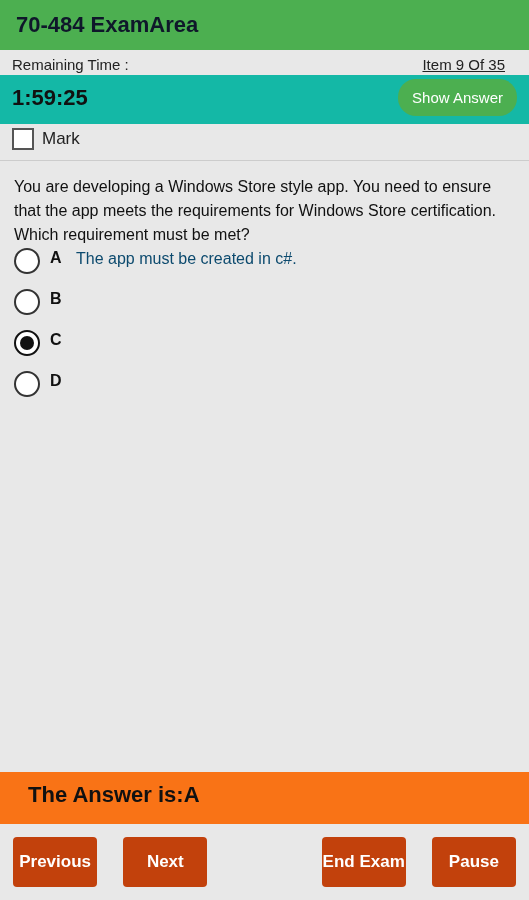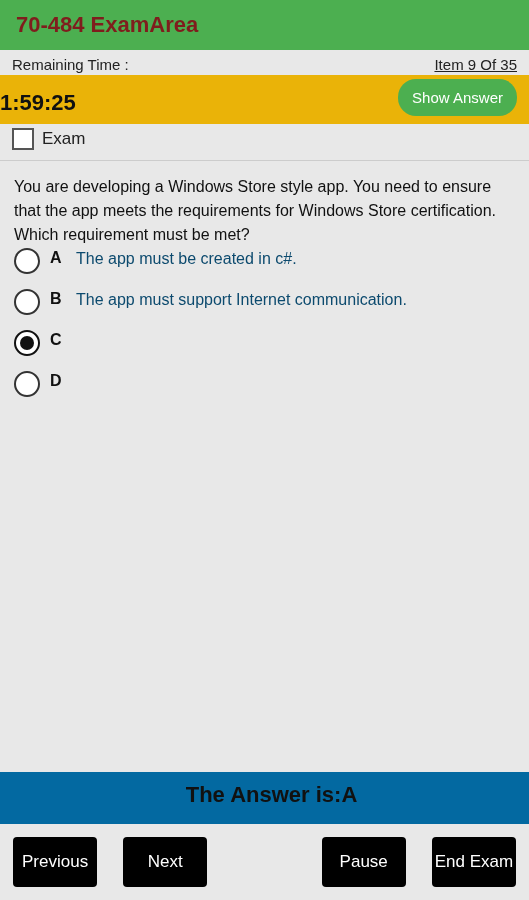--- a/index.html
+++ b/index.html
@@ -20,52 +20,52 @@
 
     
     #header {
       background-color: #4caf50;
       padding: 12px 16px;
       display: flex;
       align-items: center;
     }
 
     #header-title {
-      color: #7f1d1d;
+      color: #0f172a;
       font-size: 22px;
       font-weight: bold;
     }
 
     
     #sub-header {
       background-color: #e8e8e8;
       display: flex;
       justify-content: space-between;
       align-items: center;
-      padding: 6px 12px 2px 12px;
+      padding: 6px 24px 2px 12px;
     }
 
     #remaining-time-label {
       font-size: 15px;
       color: #222;
     }
 
     #item-counter {
       font-size: 15px;
       color: #222;
       text-decoration: underline;
     }
 
     
     #timer-row {
       display: flex;
       justify-content: space-between;
-      align-items: flex-end;
-      padding: 4px 12px 8px 0;
-      background-color: #eab308;
+      align-items: center;
+      padding: 4px 12px 8px 12px;
+      background-color: #14b8a6;
     }
 
     #timer-value {
       font-size: 22px;
       font-weight: bold;
       color: #111;
     }
 
     #show-answer-btn {
       background-color: #4caf50;
@@ -166,45 +166,45 @@
 
     .option-text {
       font-size: 16px;
       color: #0c4a6e;
       line-height: 1.5;
       flex: 1;
     }
 
     
     #answer-area {
-      background-color: #0369a1;
+      background-color: #f97316;
       padding: 10px 14px 16px 28px;
-      text-align: center;
+      text-align: left;
     }
 
     #answer-text {
       font-size: 22px;
       font-weight: bold;
       color: #111;
     }
 
     
     #bottom-nav {
       display: flex;
       height: 76px;
       background-color: #e8e8e8;
     }
 
     .nav-btn {
       flex: 1;
-      background-color: #000000;
+      background-color: #c2410c;
       color: white;
       border: none;
       font-size: 17px;
-      font-weight: normal;
+      font-weight: bold;
       cursor: pointer;
       margin: 13px;
       border-radius: 4px;
     }
 
     #pause-btn {
       flex: 1;
     }
 
     #spacer {
@@ -225,53 +225,52 @@
   <span id="item-counter">Item 9 Of 35</span>
 </div>
 
 <div id="timer-row">
   <span id="timer-value">1:59:25</span>
   <button id="show-answer-btn">Show Answer</button>
 </div>
 
 <div id="mark-row">
   <div id="mark-checkbox"></div>
-  <span id="mark-label">Exam</span>
+  <span id="mark-label">Mark</span>
 </div>
 
 <div class="divider"></div>
 
 <div id="question-area">
   <p id="question-text">You are developing a Windows Store style app. You need to ensure that the app meets the requirements for Windows Store certification. Which requirement must be met?</p>
 
   <div id="options-container">
       <div class="option-row">
         <div class="option-radio"></div>
         <span class="option-letter">A</span>
         <span class="option-text">The app must be created in c#.</span>
       </div>
       <div class="option-row">
         <div class="option-radio"></div>
         <span class="option-letter">B</span>
-        <span class="option-text">The app must support Internet communication.</span>
       </div>
       <div class="option-row">
         <div class="option-radio selected"></div>
         <span class="option-letter">C</span>
       </div>
       <div class="option-row">
         <div class="option-radio"></div>
         <span class="option-letter">D</span>
       </div>
     </div>
 </div>
 
 <div id="answer-area">
   <span id="answer-text">The Answer is:A</span>
 </div>
 
 <div id="bottom-nav">
   <button class="nav-btn">Previous</button>
   <button class="nav-btn">Next</button>
   <div id="spacer"></div>
+  <button class="nav-btn">End Exam</button>
   <button class="nav-btn" id="pause-btn">Pause</button>
-  <button class="nav-btn">End Exam</button>
 </div>
 
 </body></html>

